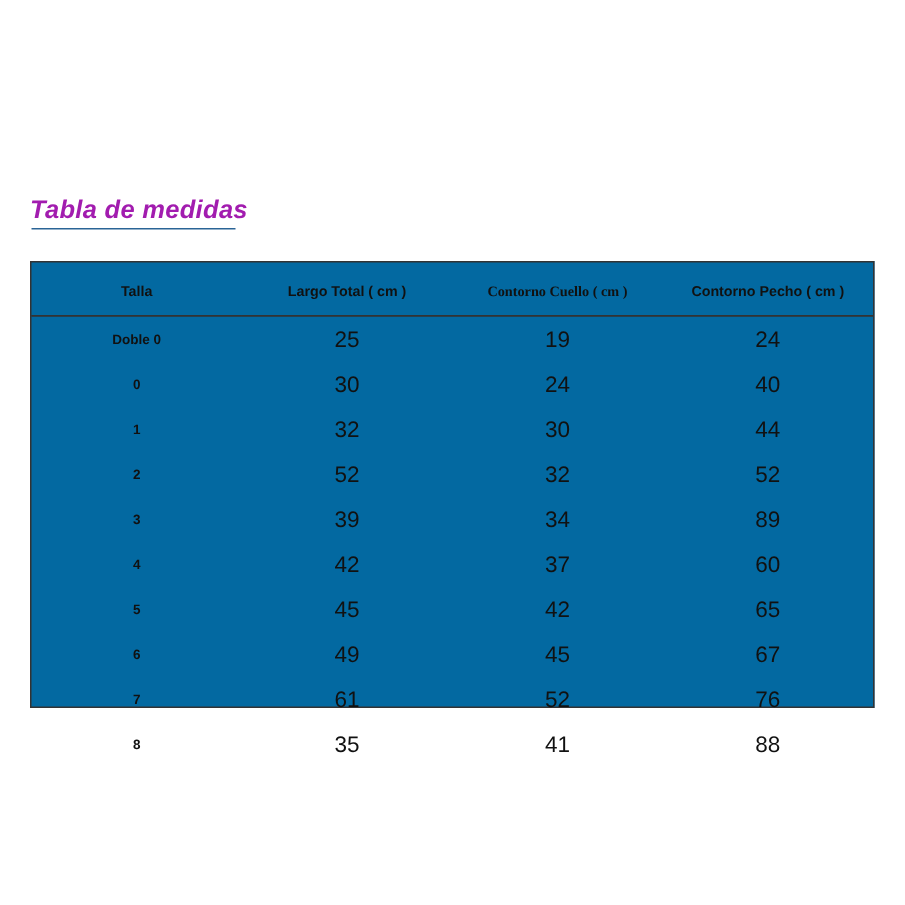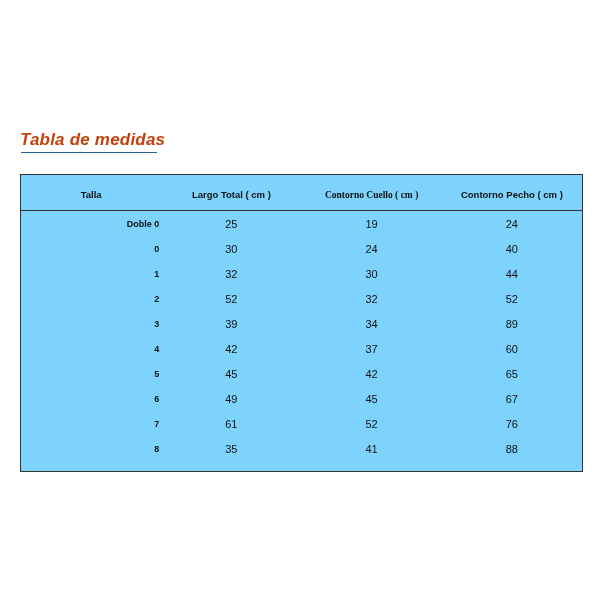--- a/index.html
+++ b/index.html
@@ -22,64 +22,63 @@
     height: 603px;
     background: #ffffff;
   }
   .doc-title {
     position: absolute;
     left: 20px;
     top: 130px;
     font-size: 17px;
     font-weight: bold;
     font-style: italic;
-    color: #c2410c;
+    color: #a21caf;
     letter-spacing: 0.2px;
   }
   .title-underline {
     position: absolute;
     left: 21px;
     top: 152px;
     width: 136px;
     height: 1px;
     background: #2a6496;
   }
   .table-wrap {
     position: absolute;
     left: 20px;
     top: 174px;
     width: 563px;
     height: 298px;
     border: 1px solid #333333;
     box-sizing: border-box;
-    background: #7dd3fc;
+    background: #0369a1;
   }
   table.measures {
     width: 100%;
     border-collapse: collapse;
     table-layout: fixed;
   }
   table.measures th {
     font-size: 9.5px;
     font-weight: bold;
     color: #111111;
     text-align: center;
     padding: 14px 2px 10px 2px;
     border-bottom: 1px solid #333333;
   }
   table.measures td {
-    font-size: 11px;
+    font-size: 15px;
     color: #111111;
     text-align: center;
     padding: 6.5px 2px;
   }
   table.measures td.size-cell {
     font-weight: bold;
     font-size: 9px;
-    text-align: right;
   }
   .col-0 { width: 25%; }
   .col-1 { width: 25%; }
   .col-2 { width: 25%; font-family: Liberation Serif, serif; }
   .col-3 { width: 25%; }
 </style>
 </head>
 <body>
 
 <div class="page">

